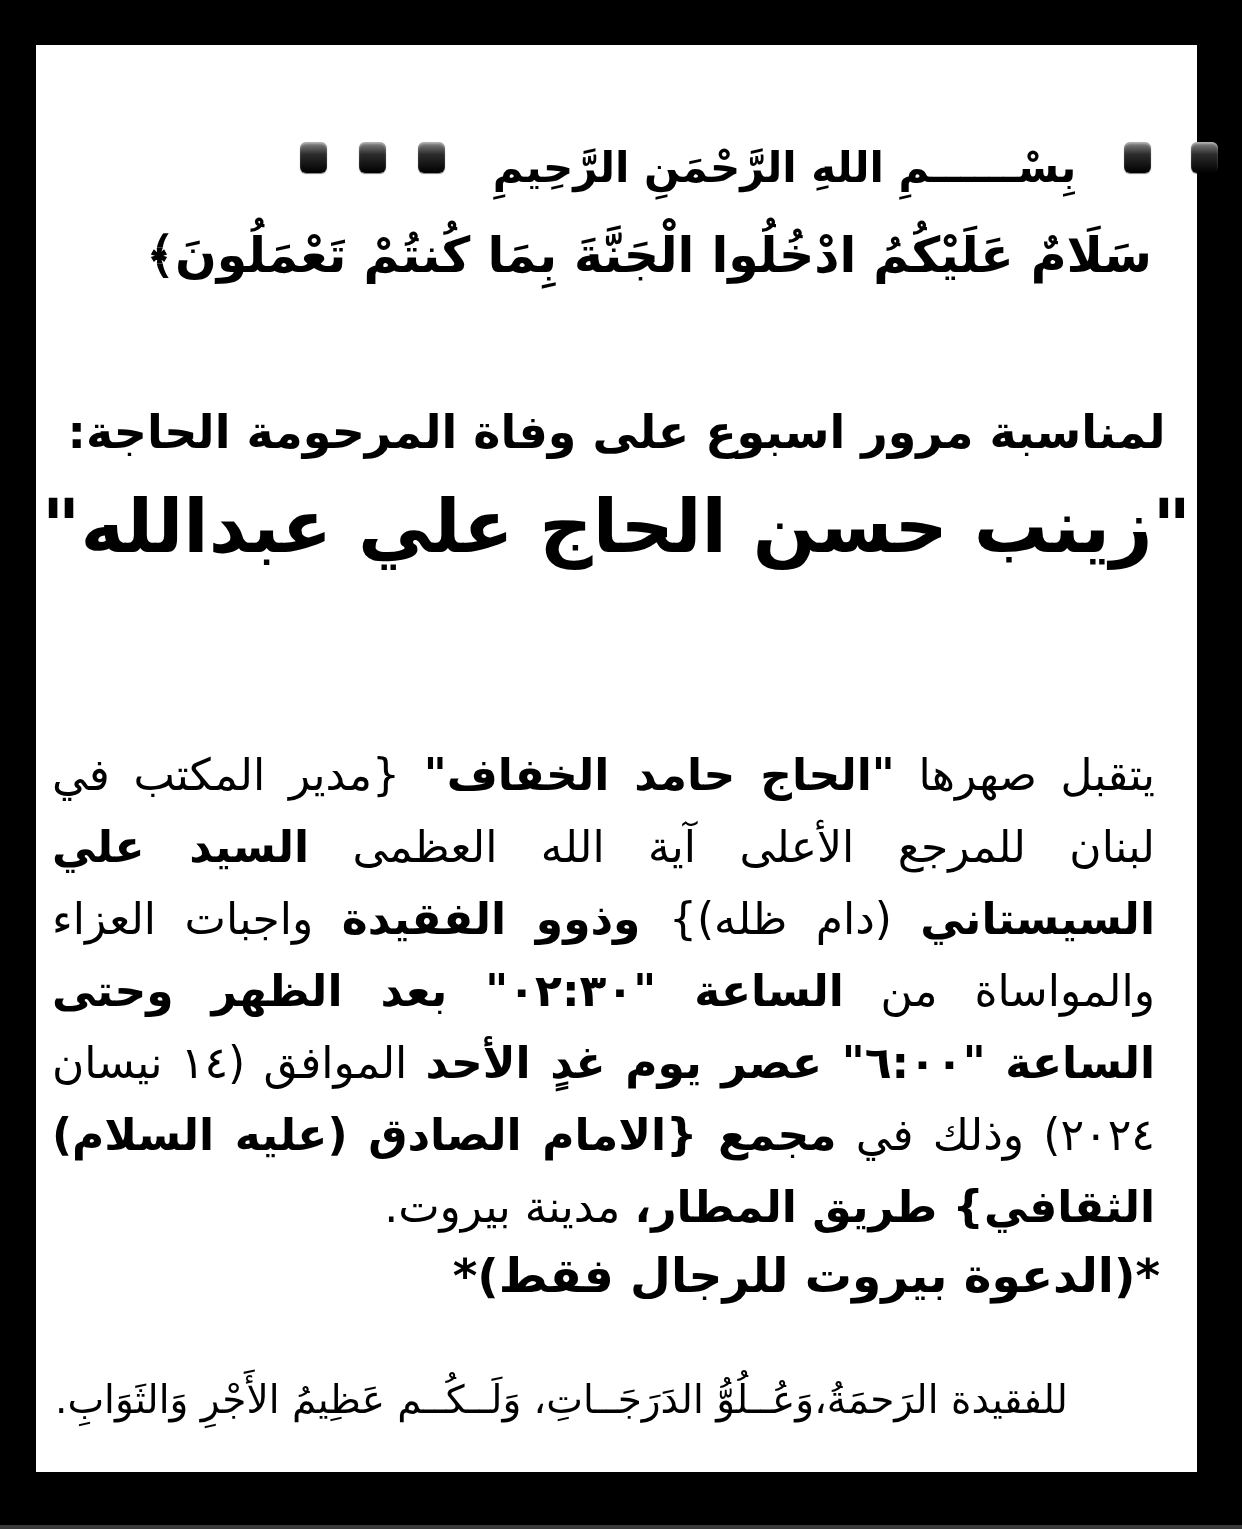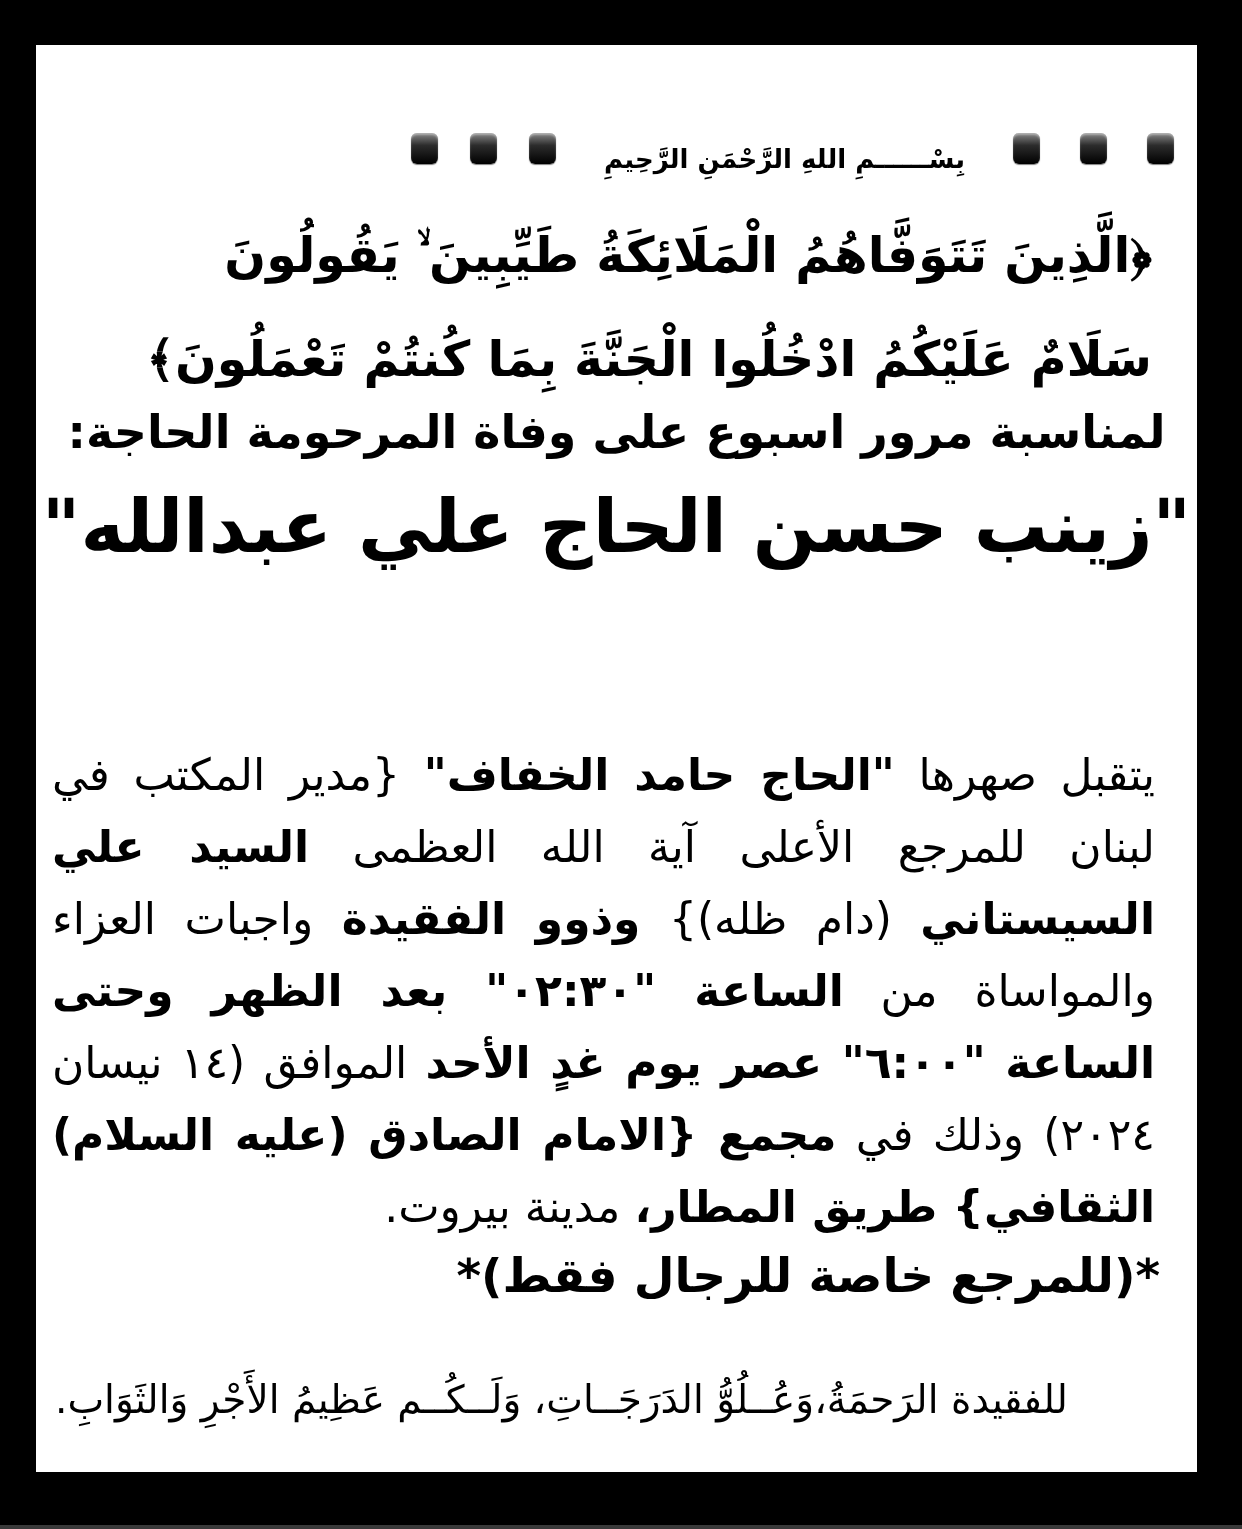--- a/index.html
+++ b/index.html
@@ -40,21 +40,21 @@
   }
   .sq {
     width: 27px;
     height: 31px;
     border-radius: 6px;
     background: linear-gradient(180deg, #8a8a8a 0%, #2c2c2c 40%, #000 100%);
     box-shadow: inset 0 2px 2px rgba(255,255,255,0.35), 0 1px 1px rgba(0,0,0,0.5);
   }
   .bismillah {
     font-family: "DejaVu Serif", "DejaVu Sans", serif;
-    font-size: 26px;
+    font-size: 42px;
     font-weight: bold;
     margin: 0 14px;
     white-space: nowrap;
     transform: translateY(10px);
   }
 
   .verse {
     top: 158px;
     right: 45px;
     left: 45px;
@@ -145,30 +145,29 @@
       </span>
     <span class="bismillah">بِسْــــــمِ اللهِ الرَّحْمَنِ الرَّحِيمِ</span>
     <span style="display:flex;gap:40px;">
         <div class="sq"></div>
         <div class="sq"></div>
         <div class="sq"></div>
       </span>
   </div>
 
   <div class="row verse">
-    <div>﴿الَّذِينَ تَتَوَفَّاهُمُ الْمَلَائِكَةُ طَيِّبِينَ ۙ يَقُولُونَ</div>
     <div>سَلَامٌ عَلَيْكُمُ ادْخُلُوا الْجَنَّةَ بِمَا كُنتُمْ تَعْمَلُونَ﴾</div>
   </div>
 
   <div class="row occasion">لمناسبة مرور اسبوع على وفاة المرحومة الحاجة:</div>
 
   <div class="row deceased-name">"زينب حسن الحاج علي عبدالله"</div>
 
 
   <div class="row details"><span>يتقبل صهرها </span><span class="b">"الحاج حامد الخفاف"</span><span> {مدير المكتب في لبنان للمرجع الأعلى آية الله العظمى </span><span class="b">السيد علي السيستاني</span><span> (دام ظله)} </span><span class="b">وذوو الفقيدة</span><span> واجبات العزاء والمواساة من </span><span class="b">الساعة "٠٢:٣٠" بعد الظهر وحتى الساعة "٦:٠٠" عصر يوم غدٍ الأحد</span><span> الموافق (١٤ نيسان ٢٠٢٤) وذلك في </span><span class="b">مجمع {الامام الصادق (عليه السلام) الثقافي} طريق المطار،</span><span> مدينة بيروت.</span></div>
 
-  <div class="row men-only">*(للمرجع خاصة للرجال فقط)*</div>
+  <div class="row men-only">*(الدعوة بيروت للرجال فقط)*</div>
 
   <div class="row prayer">للفقيدة الرَحمَةُ،وَعُــلُوُّ الدَرَجَــاتِ، وَلَــكُــم عَظِيمُ الأَجْرِ وَالثَوَابِ.</div>
 
 </div>
 
 <div class="bottom-scan-line"></div>
 
 </body></html>

